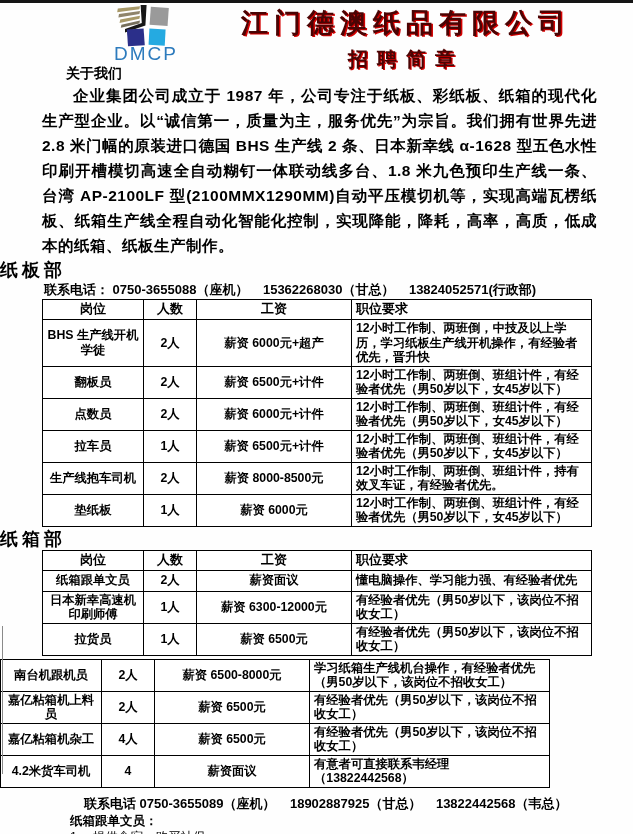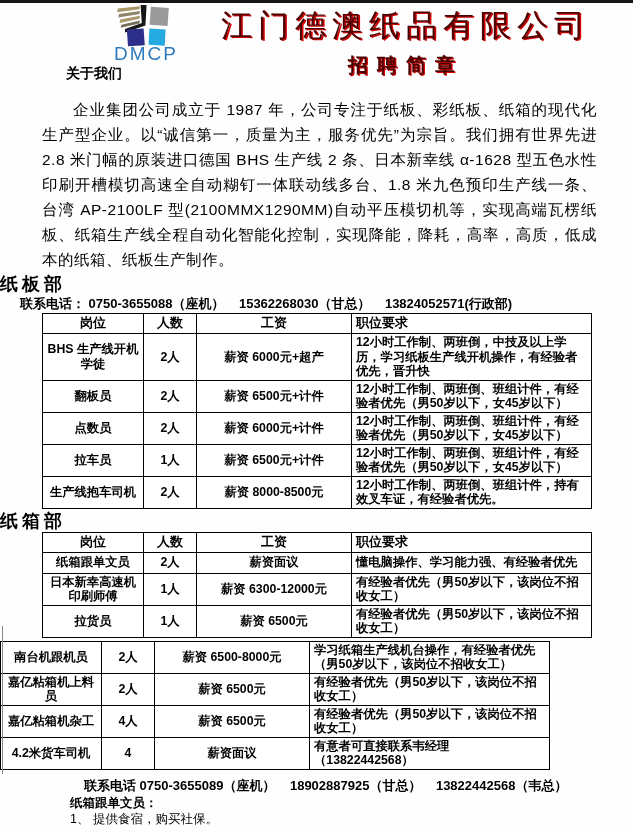--- a/index.html
+++ b/index.html
@@ -9,37 +9,37 @@
     overflow:hidden;margin:0 auto;
   }
   .topbar{height:3px;background:#151515;}
   
   .header{position:relative;height:58px;}
   .logo{position:absolute;left:96px;top:2px;width:100px;text-align:center;}
   .logo svg{display:block;margin:0 auto;}
   .logo-text{font-size:19px;letter-spacing:2px;color:#2d7bbd;font-weight:500;line-height:14px;}
   .titleblock{position:absolute;left:196px;top:2px;width:420px;text-align:center;}
   .company{
-    font-size:31px;font-weight:normal;letter-spacing:6px;white-space:nowrap;
+    font-size:27px;font-weight:bold;letter-spacing:6px;white-space:nowrap;
     color:#4a0404;text-shadow:1.5px 1px 0 #d40000;
   }
   .subtitle{
     margin-top:5px;font-size:20px;font-weight:bold;letter-spacing:9px;
     color:#4a0404;text-shadow:1.2px 1px 0 #d40000;
   }
   
   .about-heading{margin:4px 0 0 66px;font-size:14px;font-weight:bold;}
   .about-para{
-    margin:14px 36px 0 42px;font-size:15.5px;font-weight:normal;line-height:25px;
+    margin:0 36px 0 42px;font-size:15.5px;font-weight:bold;line-height:25px;
     text-indent:2em;text-align:justify;letter-spacing:.5px;
   }
   
   .dept-heading{font-size:18px;font-weight:bold;letter-spacing:4px;margin-top:2px;line-height:21px;}
   .contact-line{font-size:13px;font-weight:bold;white-space:pre-wrap;line-height:16px;}
-  .contact-1{margin:1px 0 1px 20px;}
+  .contact-1{margin:1px 0 1px 44px;}
   .contact-2{margin:8px 0 1px 84px;}
   
   table.jobs{border-collapse:collapse;width:550px;table-layout:fixed;background:#fff;}
   table.t-left42{margin-left:42px;}
   table.t-left55{}
   table.jobs th,table.jobs td{
     border:1.6px solid #000;font-size:12.3px;font-weight:bold;
     padding:1px 4px;text-align:center;line-height:14.5px;vertical-align:middle;
     overflow:hidden;
   }
@@ -130,20 +130,26 @@
           <td>1人</td>
           <td>薪资 6500元+计件</td>
           <td>12小时工作制、两班倒、班组计件，有经验者优先（男50岁以下，女45岁以下）</td>
         </tr>
         <tr>
           <td>生产线抱车司机</td>
           <td>2人</td>
           <td>薪资 8000-8500元</td>
           <td>12小时工作制、两班倒、班组计件，持有效叉车证，有经验者优先。</td>
         </tr>
+        <tr>
+          <td>垫纸板</td>
+          <td>1人</td>
+          <td>薪资 6000元</td>
+          <td>12小时工作制、两班倒、班组计件，有经验者优先（男50岁以下，女45岁以下）</td>
+        </tr>
       </tbody>
     </table>
 
   <div class="dept-heading">纸箱部</div>
 
   <table class="jobs t-left42 compact">
       <thead>
         <tr>
           <th>岗位</th>
           <th>人数</th>

